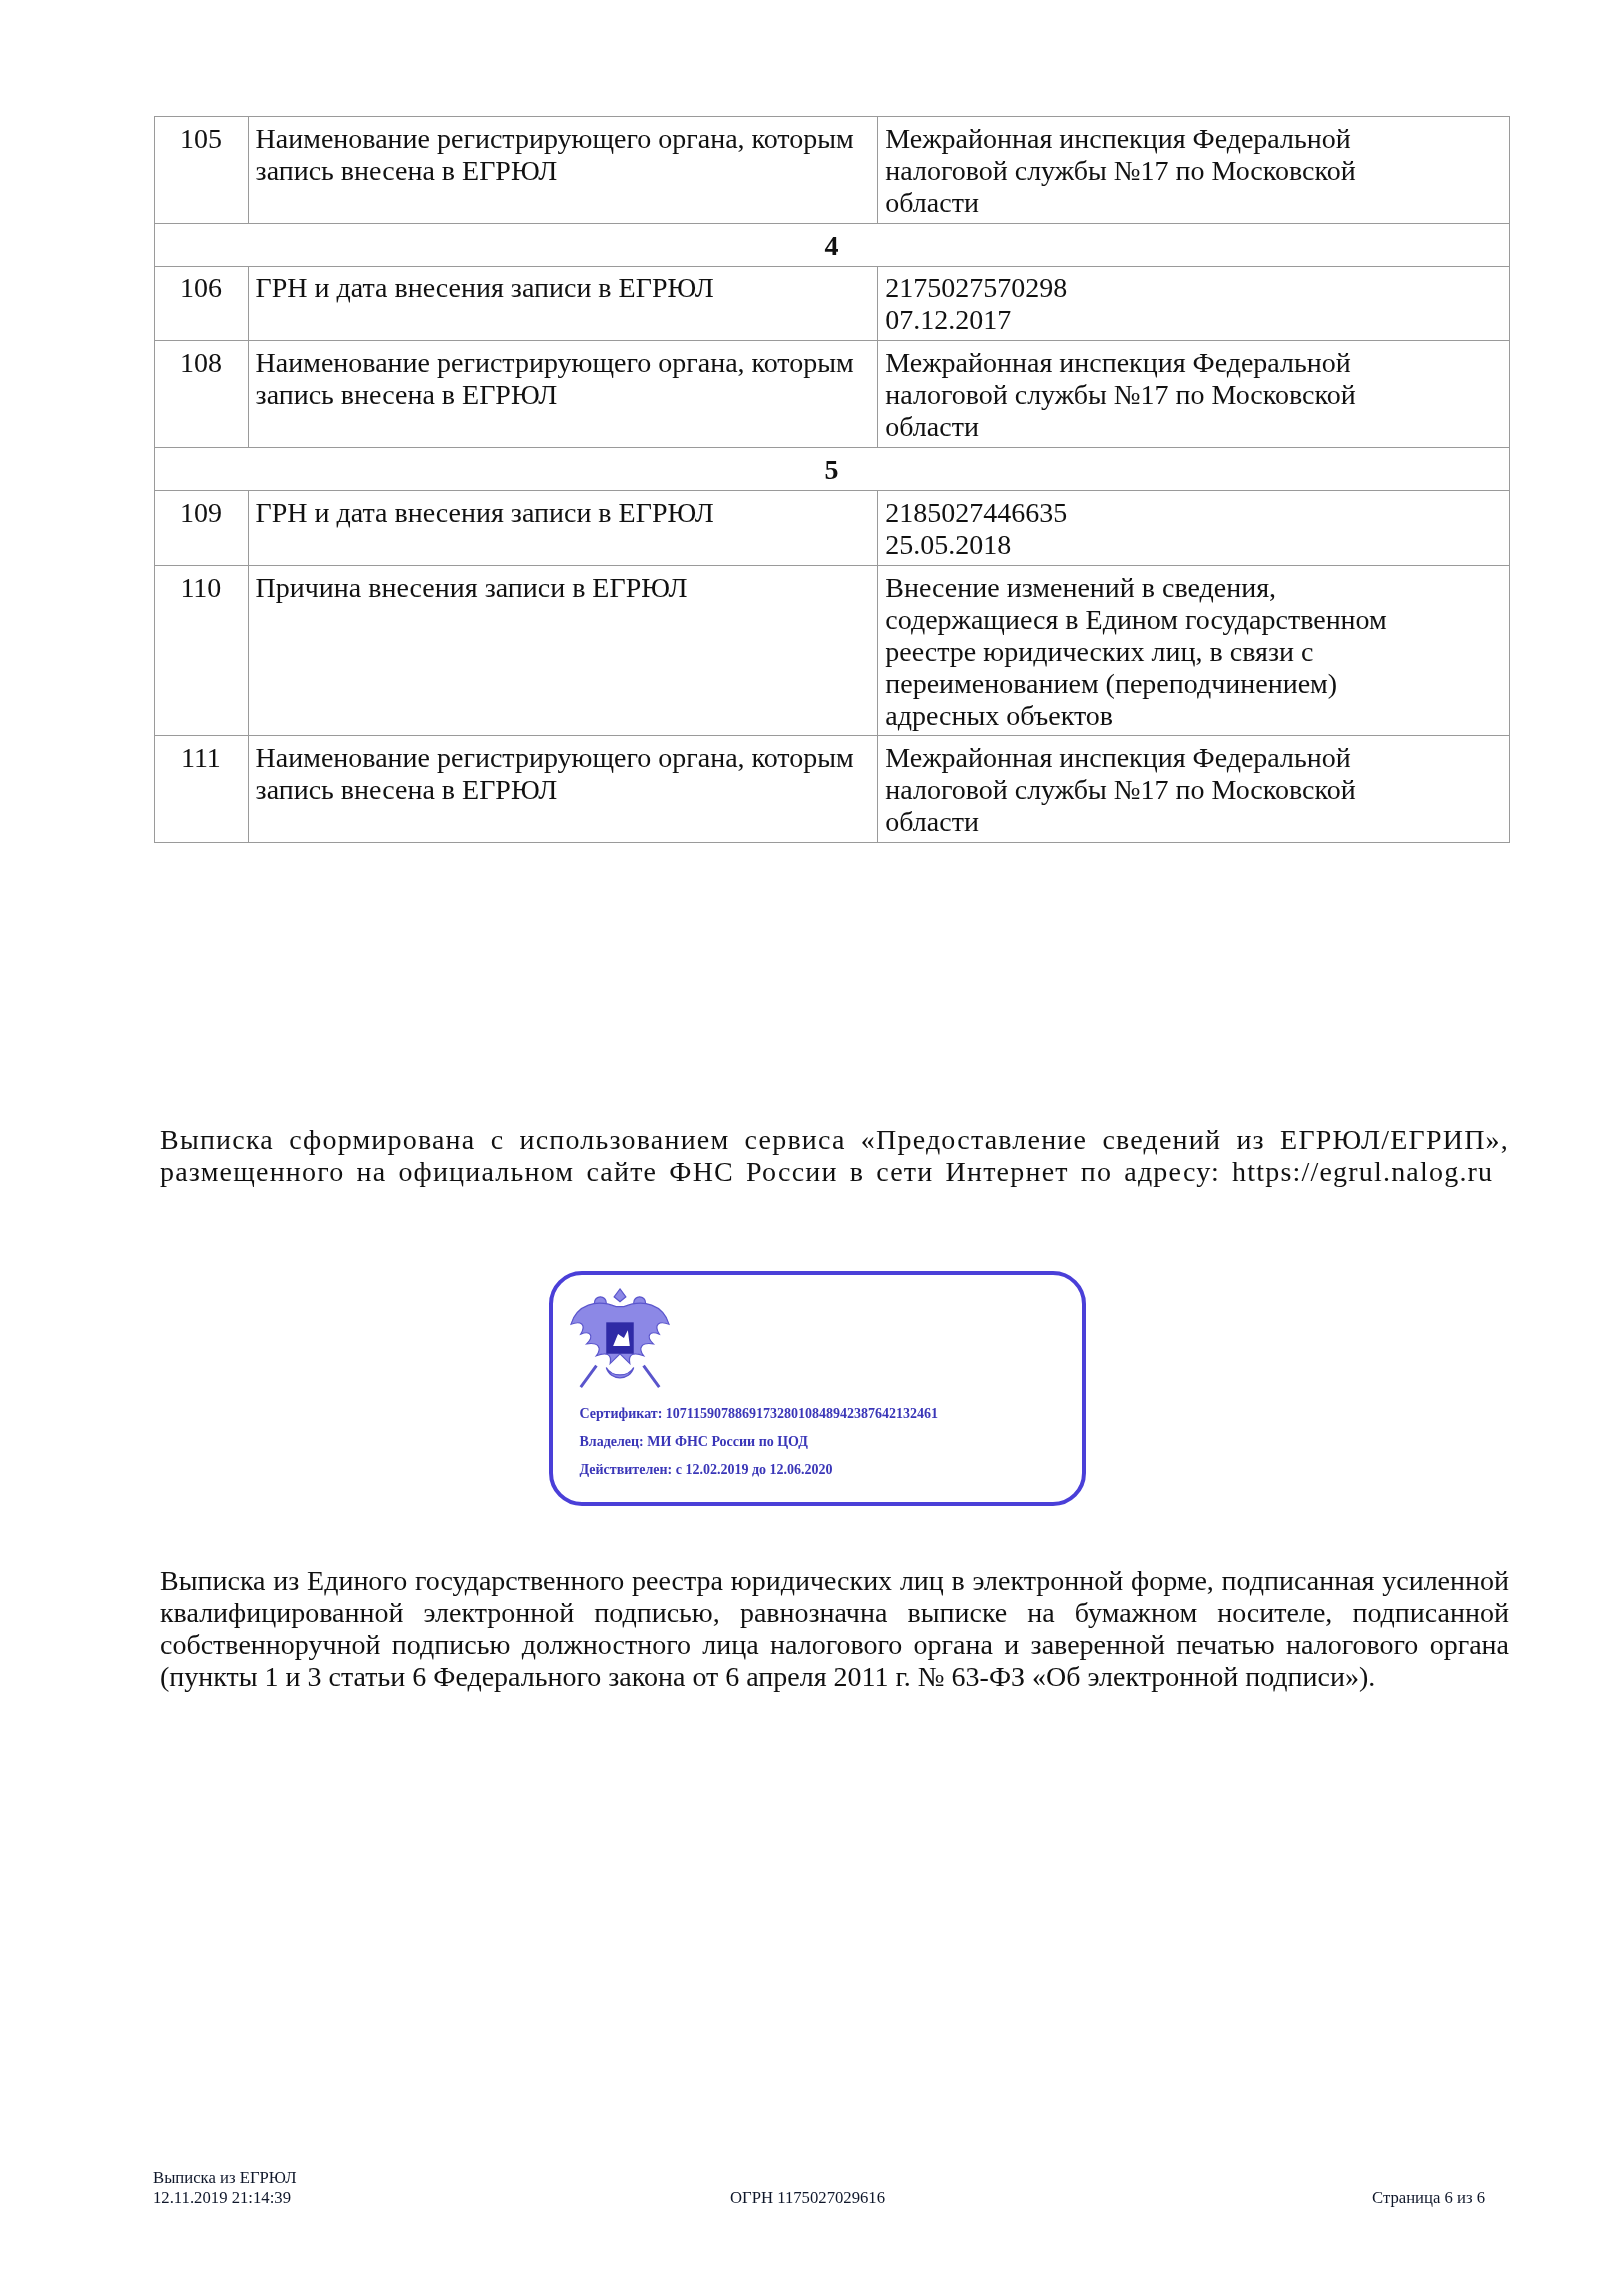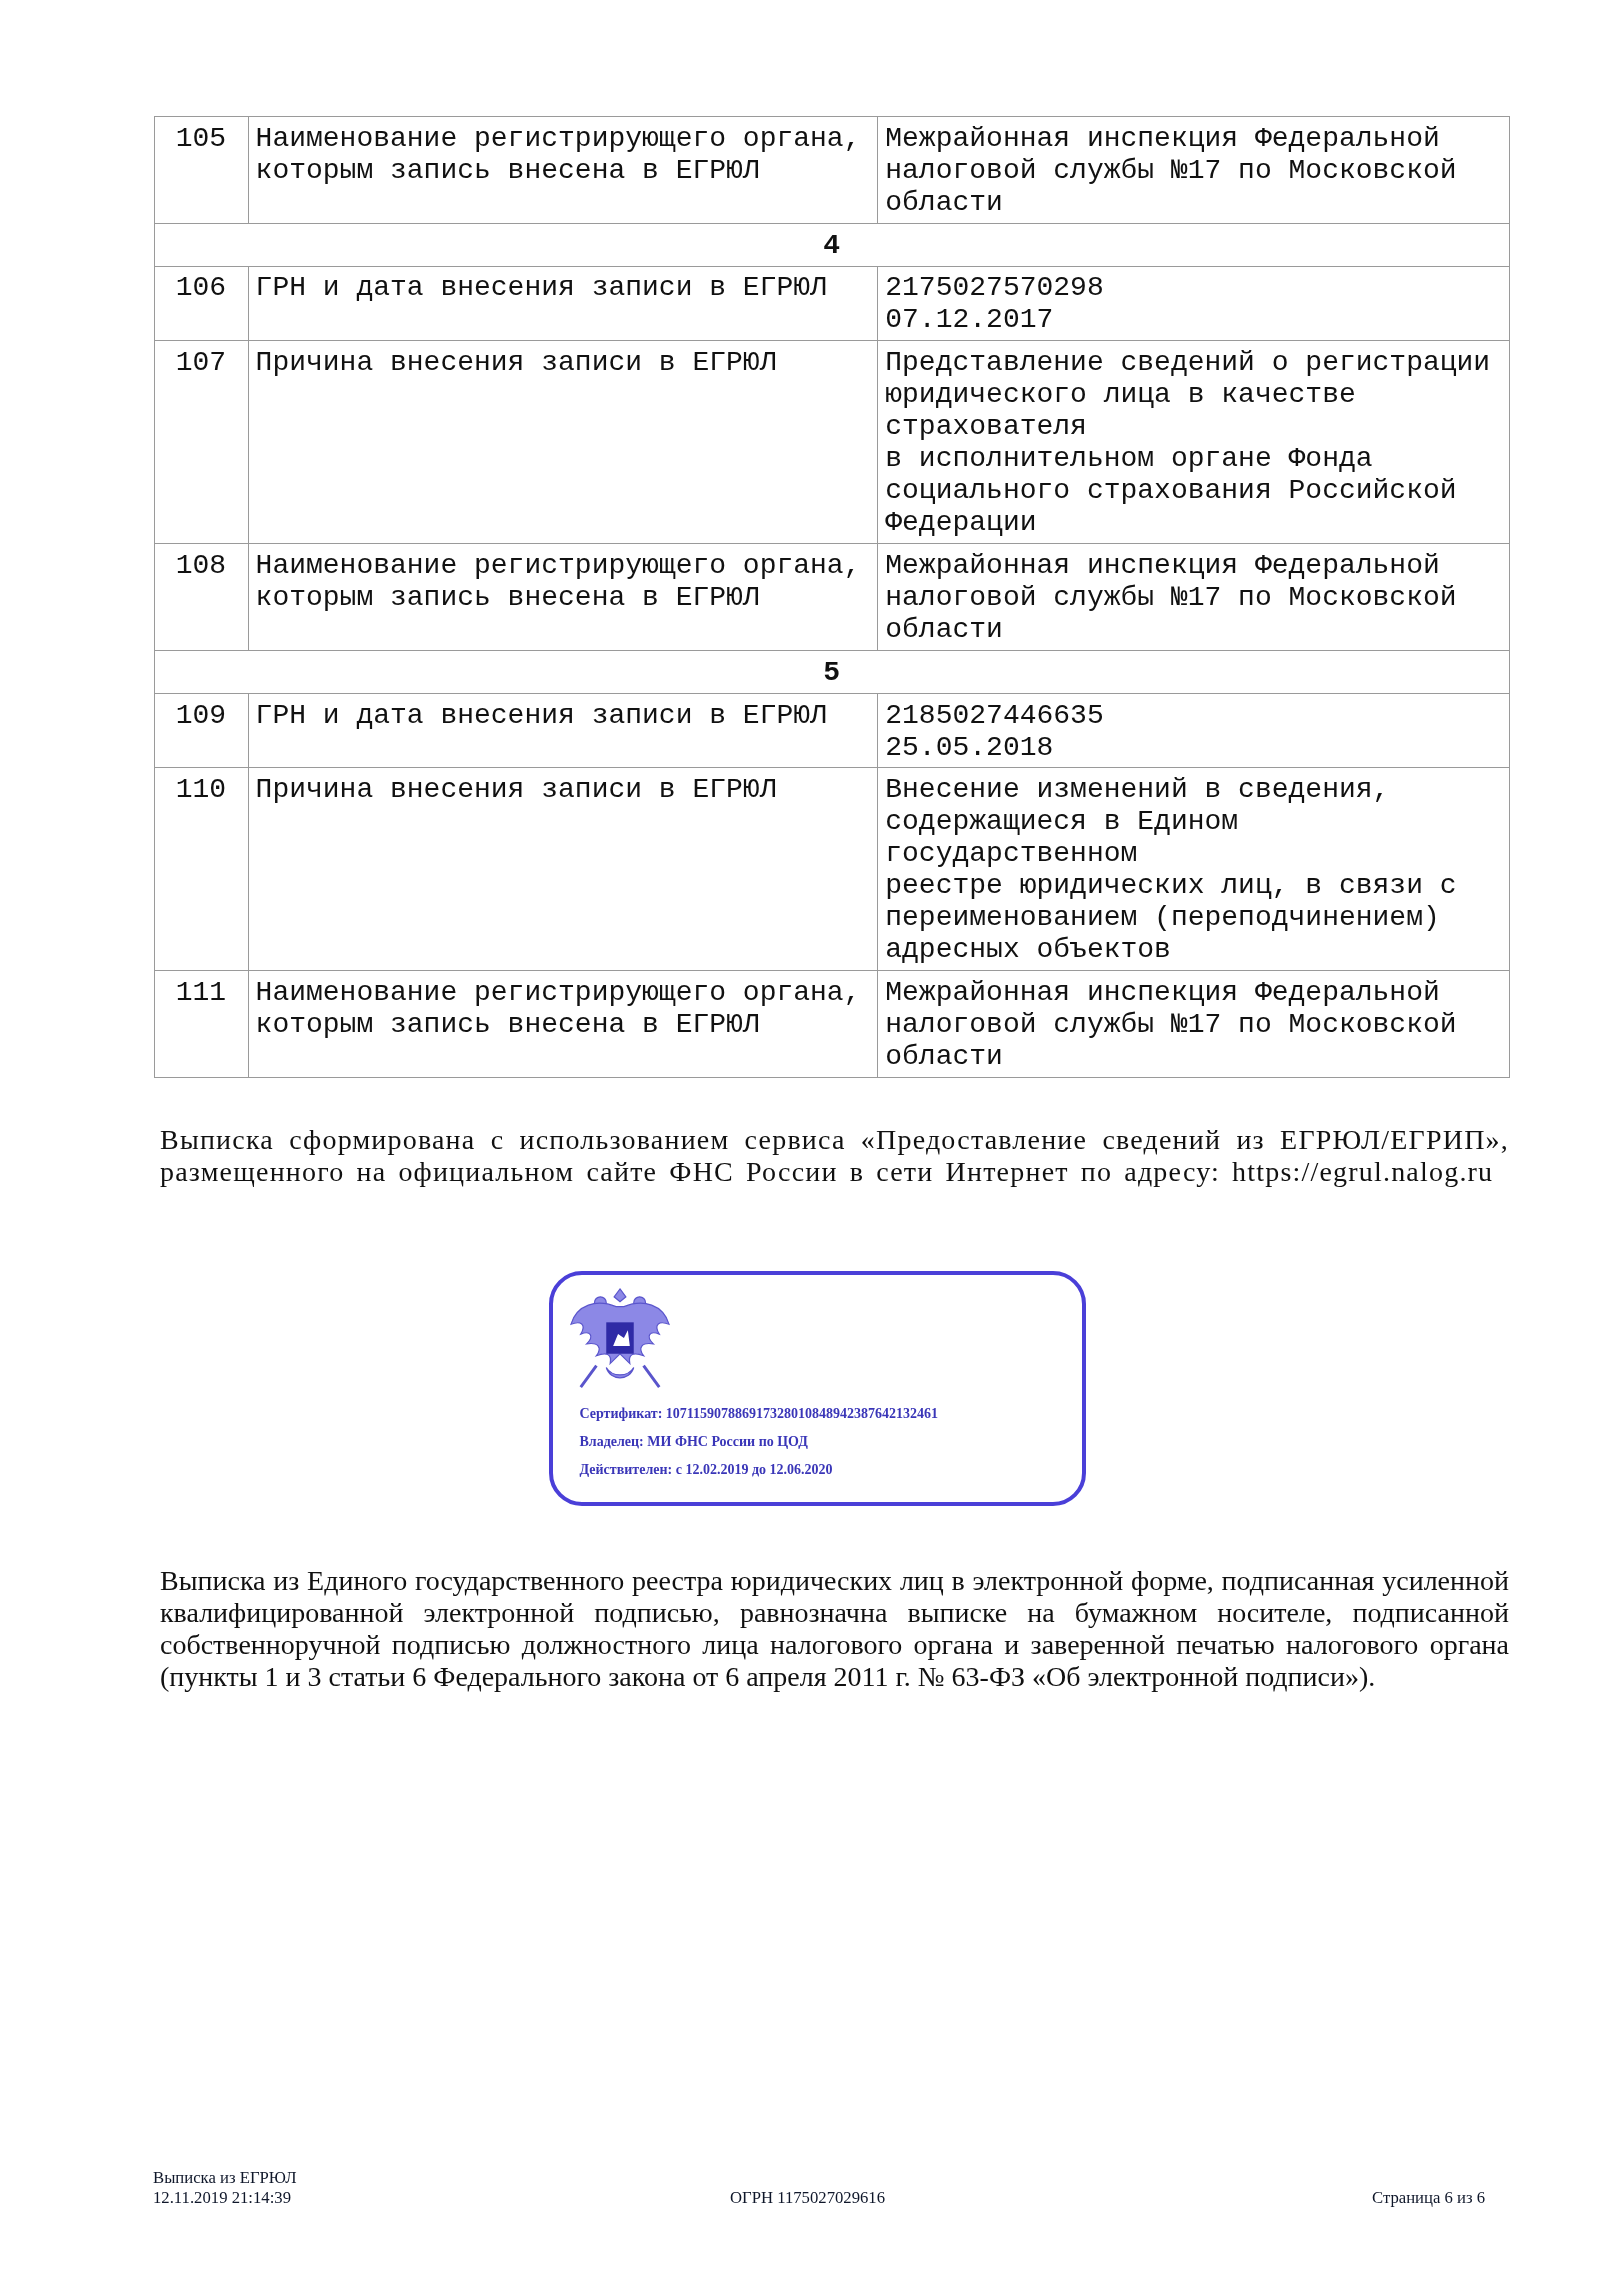--- a/index.html
+++ b/index.html
@@ -1,21 +1,21 @@
 <!DOCTYPE html>
 <html><head>
 <meta charset="utf-8">
 <style>
   html, body { margin:0; padding:0; background:#ffffff; }
   body { width:1620px; height:2293px; position:relative; overflow:hidden;
          font-family:"Liberation Serif","DejaVu Serif",serif; color:#111; }
   .page { position:absolute; left:0; top:0; width:1620px; height:2293px; }
   table.egrul { position:absolute; left:154px; top:116px; width:1356px;
                 border-collapse:collapse; font-size:28px; line-height:32px; }
-  table.egrul td { border:1.5px solid #9a9a9a; vertical-align:top; padding:5.9px 7.8px 3.9px 6.9px;font-family:Liberation Mono, monospace; }
+  table.egrul td { border:1.5px solid #9a9a9a; vertical-align:top; padding:5.9px 7.8px 3.9px 6.9px; }
   td.num { width:78px; text-align:center; }
   td.label { width:614px; }
   td.val { white-space:pre-line; }
   td.section { text-align:center; font-weight:bold; padding:3.9px 0 4.9px 0; }
   .para { position:absolute; left:160px; width:1349px; font-size:28px; line-height:32px;
           text-align:justify; text-align-last:left; }
   .para1 { top:1124px; letter-spacing:1.2px; word-spacing:3.9px; }
   .para2 { top:1565px; }
   .stamp { position:absolute; left:549px; top:1271px; width:537px; height:235px;
            border:4.9px solid #4a3fd8; border-radius:33px; box-sizing:border-box;
@@ -44,29 +44,20 @@
 области</td>
       </tr>
       <tr>
         <td class="section" colspan="3">4</td>
       </tr>
       <tr>
         <td class="num">106</td>
         <td class="label">ГРН и дата внесения записи в ЕГРЮЛ</td>
         <td class="val">2175027570298
 07.12.2017</td>
-      </tr>
-      <tr>
-        <td class="num">107</td>
-        <td class="label">Причина внесения записи в ЕГРЮЛ</td>
-        <td class="val">Представление сведений о регистрации
-юридического лица в качестве страхователя
-в исполнительном органе Фонда
-социального страхования Российской
-Федерации</td>
       </tr>
       <tr>
         <td class="num">108</td>
         <td class="label">Наименование регистрирующего органа, которым запись внесена в ЕГРЮЛ</td>
         <td class="val">Межрайонная инспекция Федеральной
 налоговой службы №17 по Московской
 области</td>
       </tr>
       <tr>
         <td class="section" colspan="3">5</td>

